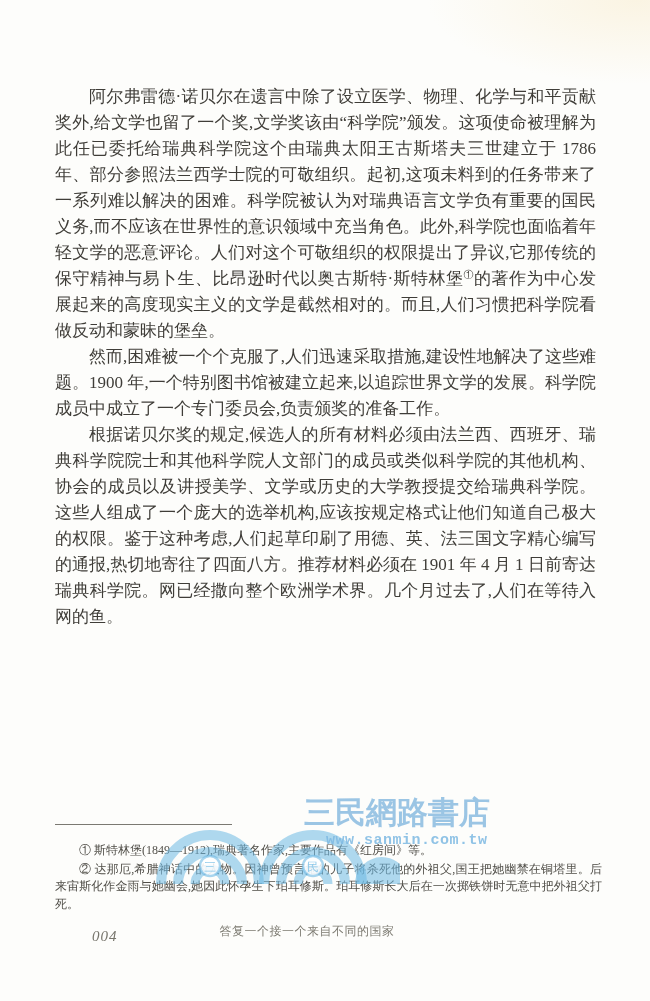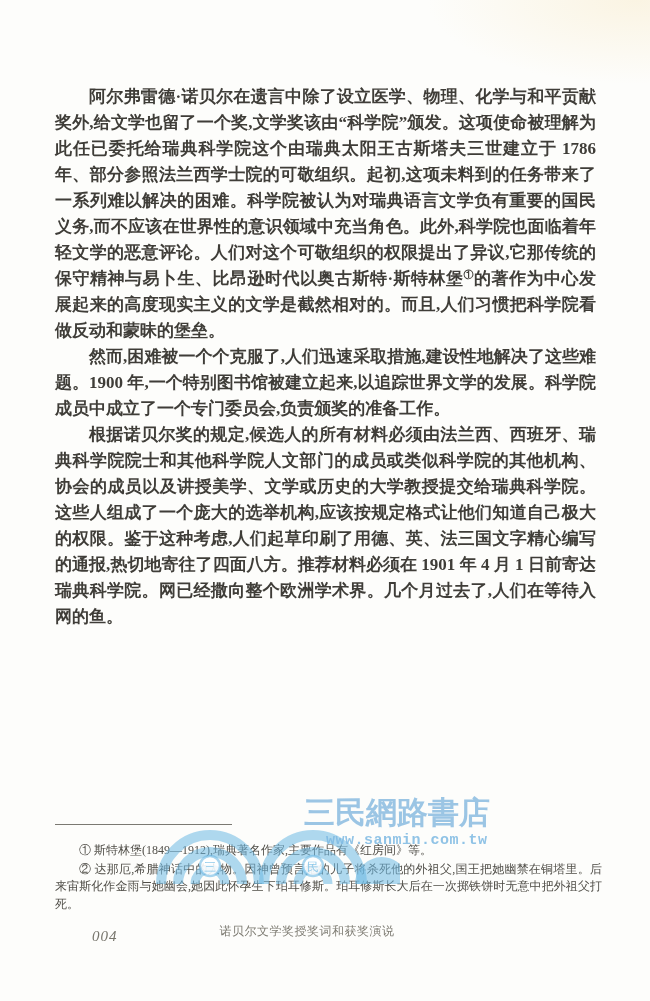--- a/index.html
+++ b/index.html
@@ -11,21 +11,20 @@
   .page{
     position:relative;width:650px;height:1001px;overflow:hidden;
     background:
       radial-gradient(ellipse 300px 120px at 98% 0%, rgba(250,243,224,0.9), rgba(250,243,224,0) 70%),
       linear-gradient(#fdfdfb,#fdfdfb);
   }
   .content{
     position:absolute;left:55px;top:84px;width:541px;
     font-size:17px;line-height:26px;color:#3f3d38;
     text-align:justify;
-    font-weight:bold;
   }
   .content p{margin:0;text-indent:2em;}
   .content sup{
     font-size:10px;line-height:0;vertical-align:6px;
   }
   .fn-sep{
     position:absolute;left:55px;top:824px;width:177px;height:0;
     border-top:1px solid #7b7972;
   }
   .footnotes{
@@ -70,21 +69,21 @@
     </div>
 
   <div class="fn-sep"></div>
 
   <div class="footnotes">
       <p>① 斯特林堡(1849—1912),瑞典著名作家,主要作品有《红房间》等。</p>
       <p>② 达那厄,希腊神话中的人物。因神曾预言她的儿子将杀死他的外祖父,国王把她幽禁在铜塔里。后来宙斯化作金雨与她幽会,她因此怀孕生下珀耳修斯。珀耳修斯长大后在一次掷铁饼时无意中把外祖父打死。</p>
     </div>
 
   <div class="footer-pageno">004</div>
-  <div class="footer-title">诺贝尔文学奖授奖词和获奖演说</div>
+  <div class="footer-title">答复一个接一个来自不同的国家</div>
 
   <div class="watermark">
     <svg class="wm-logo" width="245" height="92" viewBox="0 0 245 92">
 
       <g stroke="#6eb9e4" stroke-opacity="0.55" fill="none">
         <path d="M 6,92 A 49,49 0 0 1 104,92" stroke-width="10"></path>
         <path d="M 23,92 A 32,32 0 0 1 87,92" stroke-width="10"></path>
         <path d="M 40,92 A 15,15 0 0 1 70,92" stroke-width="9"></path>
       </g>
       <circle cx="55" cy="74" r="10" fill="#ffffff" fill-opacity="0.85" stroke="#6eb9e4" stroke-opacity="0.6" stroke-width="2.5"></circle>

